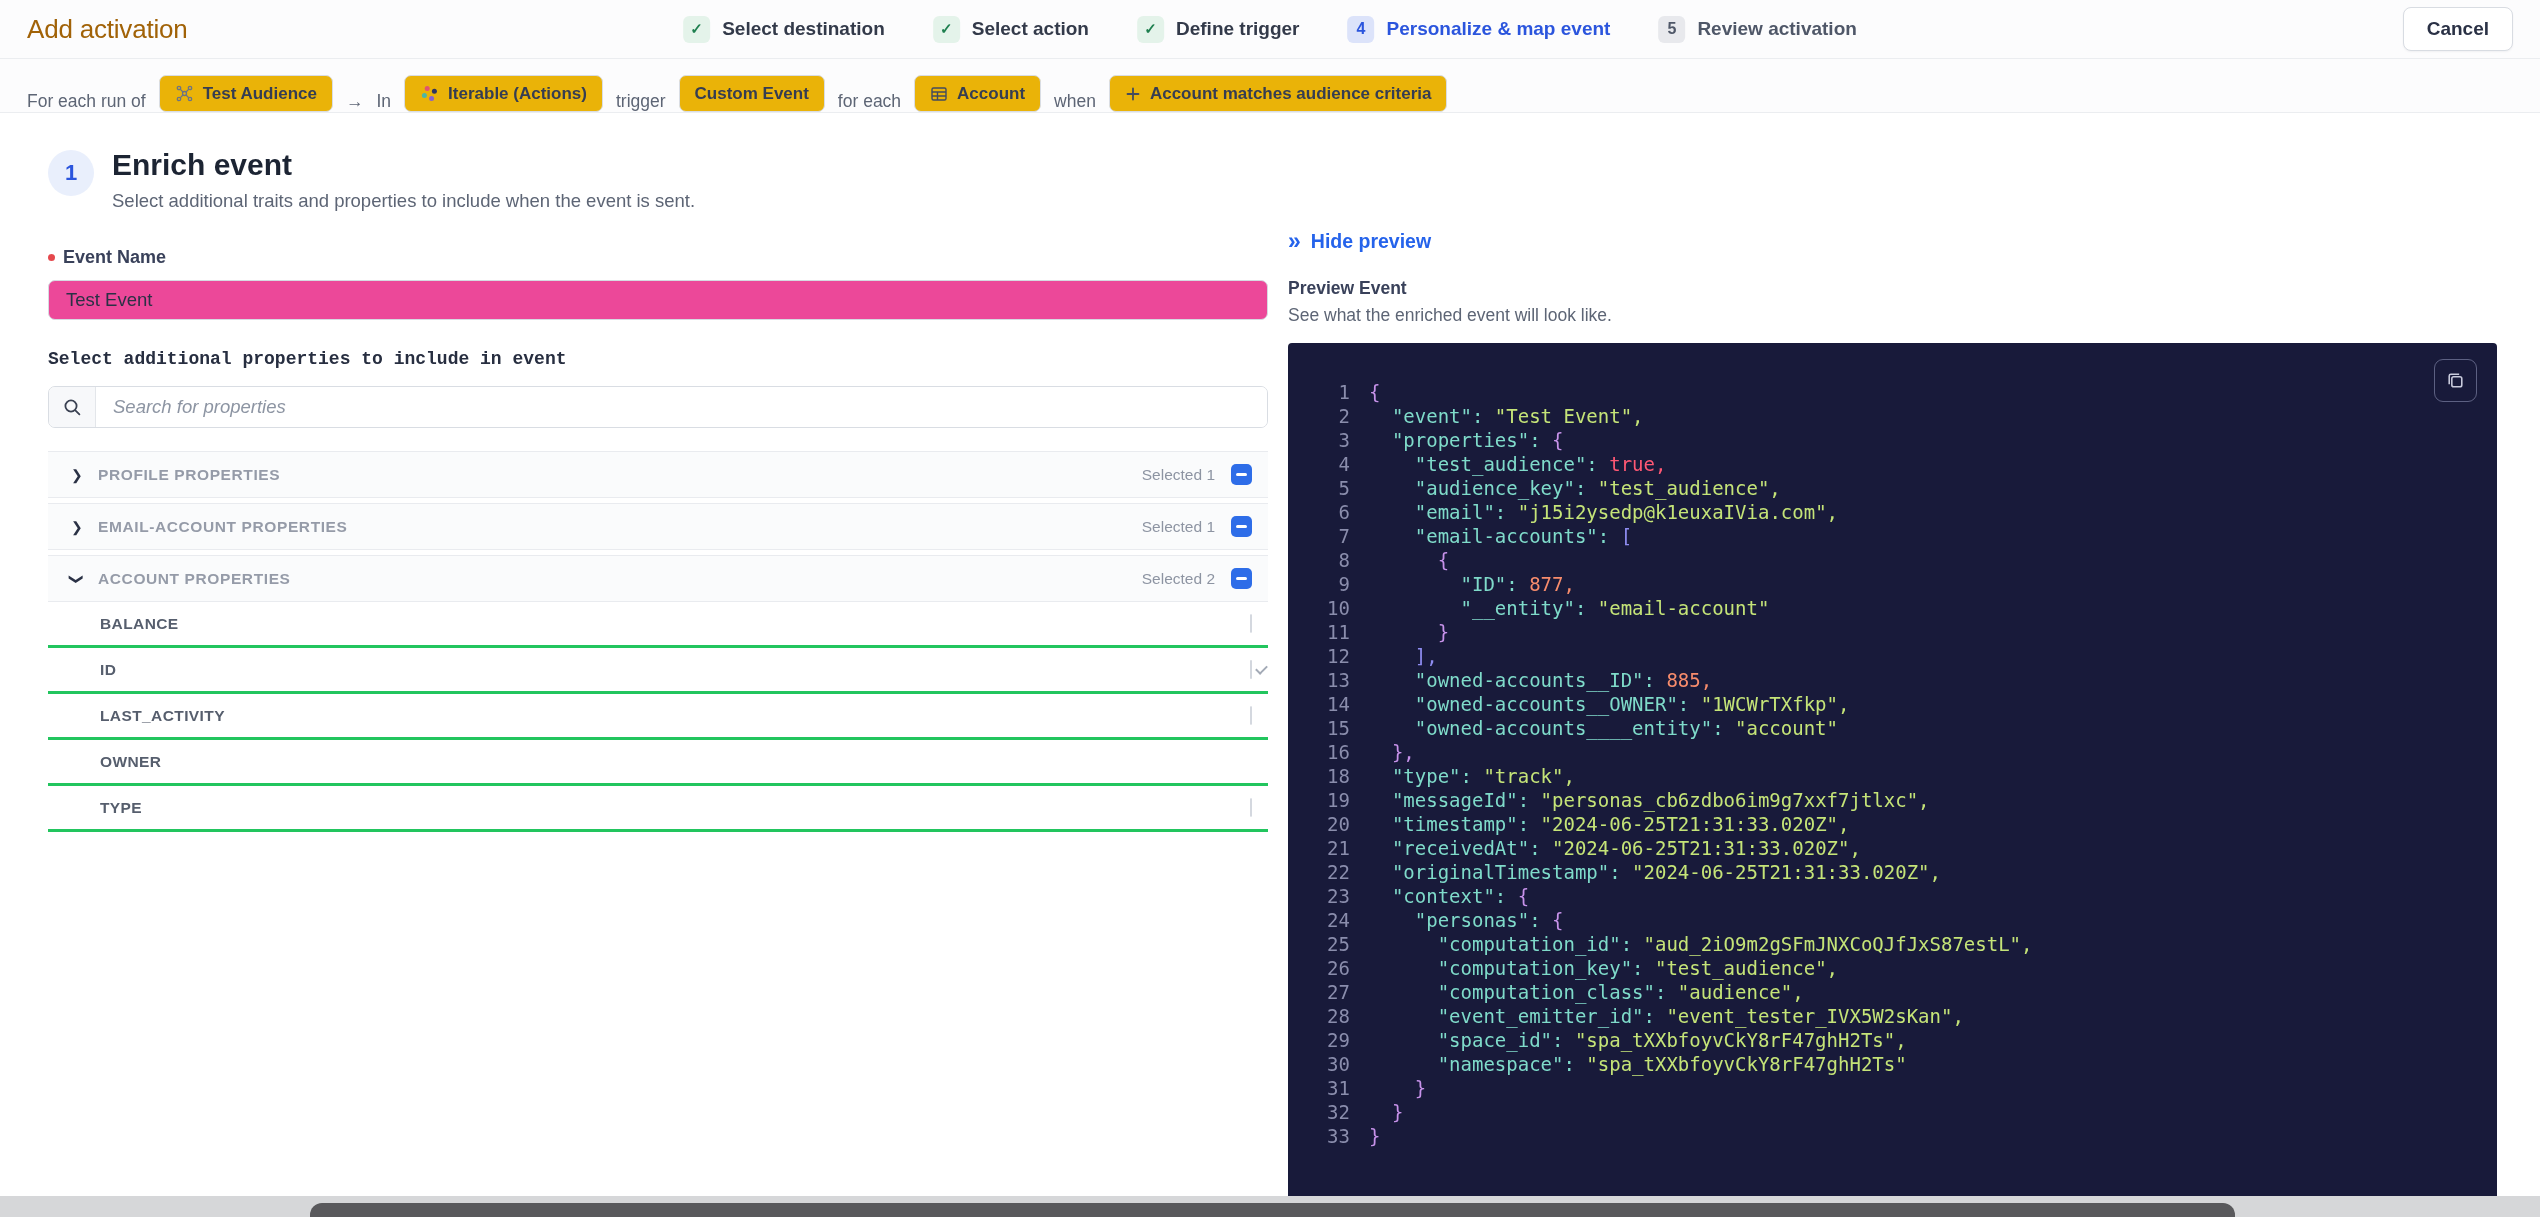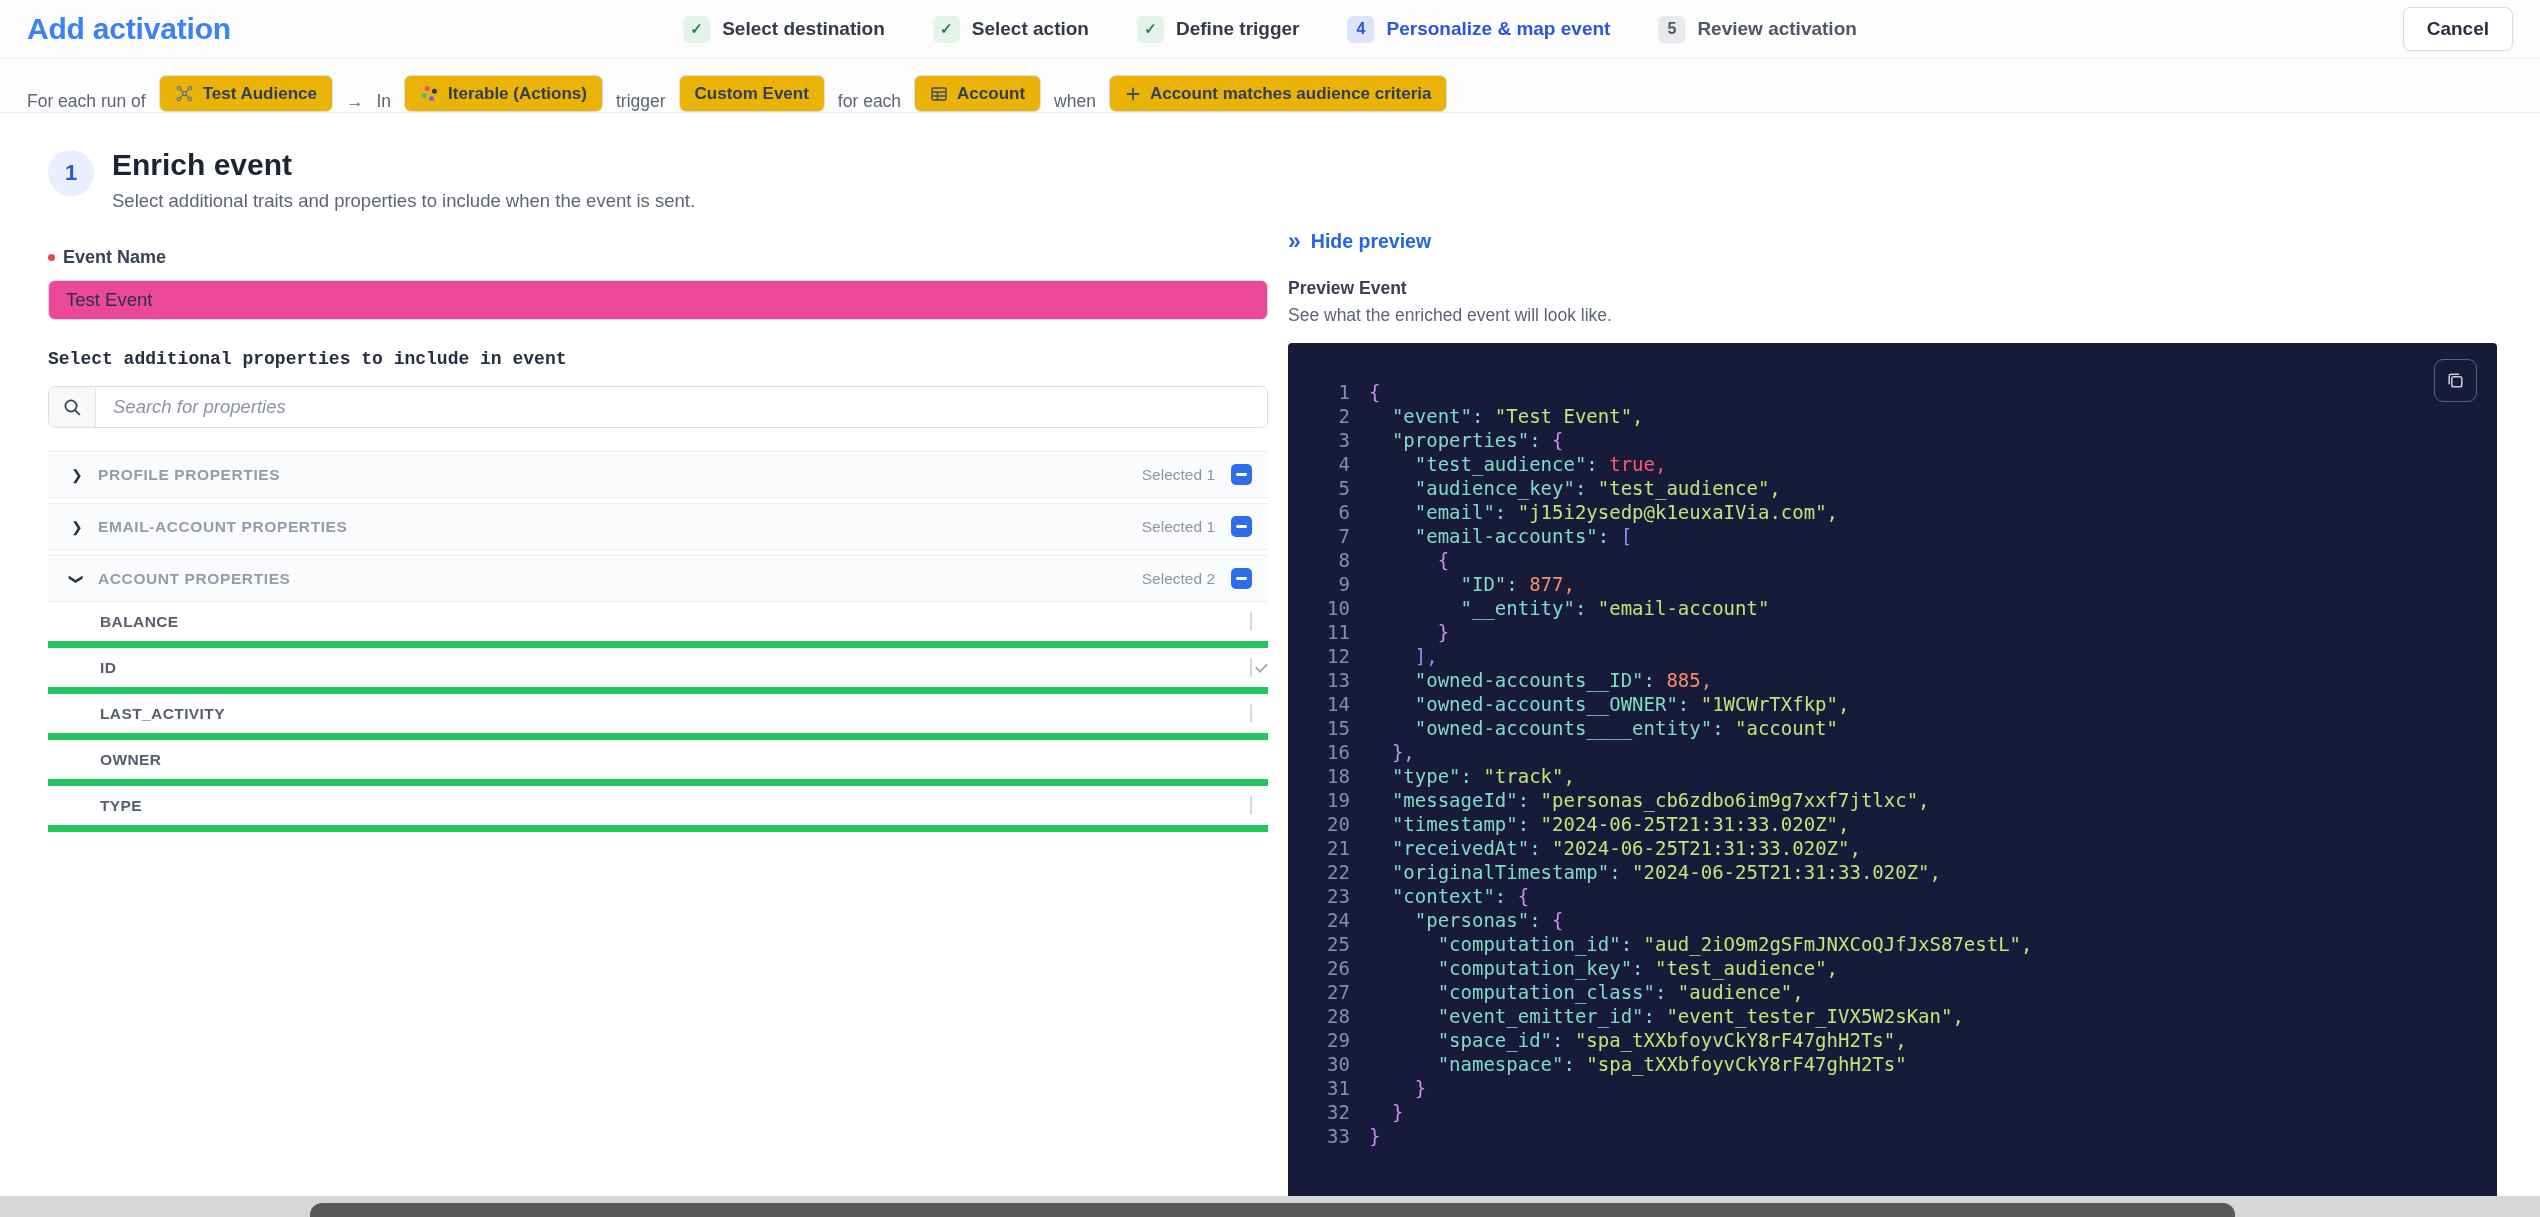--- a/index.html
+++ b/index.html
@@ -16,21 +16,21 @@
   .app-header {
     height: 59px;
     display: flex;
     align-items: center;
     padding: 0 27px;
     background: #fcfcfd;
     border-bottom: 1px solid #ebedf0;
     position: relative;
     z-index: 3;
   }
-  .app-title { font-size: 30px; font-weight: 700; color: #3b82f6; letter-spacing: -0.2px; }
+  .app-title { font-size: 26px; font-weight: 400; color: #a16207; letter-spacing: -0.2px; }
   .steps {
     position: absolute; left: 50%; top: 0; height: 100%;
     transform: translateX(-50%);
     display: flex; align-items: center; gap: 48px;
   }
   .step { display: flex; align-items: center; gap: 12px; font-size: 19px; font-weight: 600; cursor: default; }
   .step-badge {
     width: 27px; height: 27px; border-radius: 6px; flex: none;
     display: flex; align-items: center; justify-content: center;
     font-size: 16px; font-weight: 700;
@@ -136,21 +136,21 @@
   }
   .group-chevron { width: 27px; flex: none; font-size: 14px; color: #2a3145; }
   .group-chevron.expanded { transform-origin: 7px 10px; }
   .group-chevron.expanded span { display:inline-block; transform: rotate(90deg); }
   .group-label { font-size: 15.5px; letter-spacing: .6px; color: #959ba8; font-weight: 600; }
   .group-right { margin-left: auto; display: flex; align-items: center; gap: 16px; }
   .selected-text { font-size: 15.5px; color: #8d94a2; }
 
   .prop-row {
     height: 46px; background: #fff;
-    border-bottom: 7px solid #22c55e;
+    border-bottom: 3px solid #22c55e;
     display: flex; align-items: center;
     padding: 0 16px 0 52px;
   }
   .prop-label { font-size: 15.5px; color: #565e6d; letter-spacing: .4px; font-weight: 600; }
   .prop-right { margin-left: auto; }
 
   .cb { width: 21px; height: 21px; border-radius: 5px; position: relative; flex: none; cursor: pointer; }
   .cb.unchecked { border: 1px solid #d4d8df; background: #fdfdfe; box-shadow: inset 0 1px 2px rgba(16,24,40,.06); }
   .cb.indeterminate { background: #2e6de8; }
   .cb.indeterminate::after {

